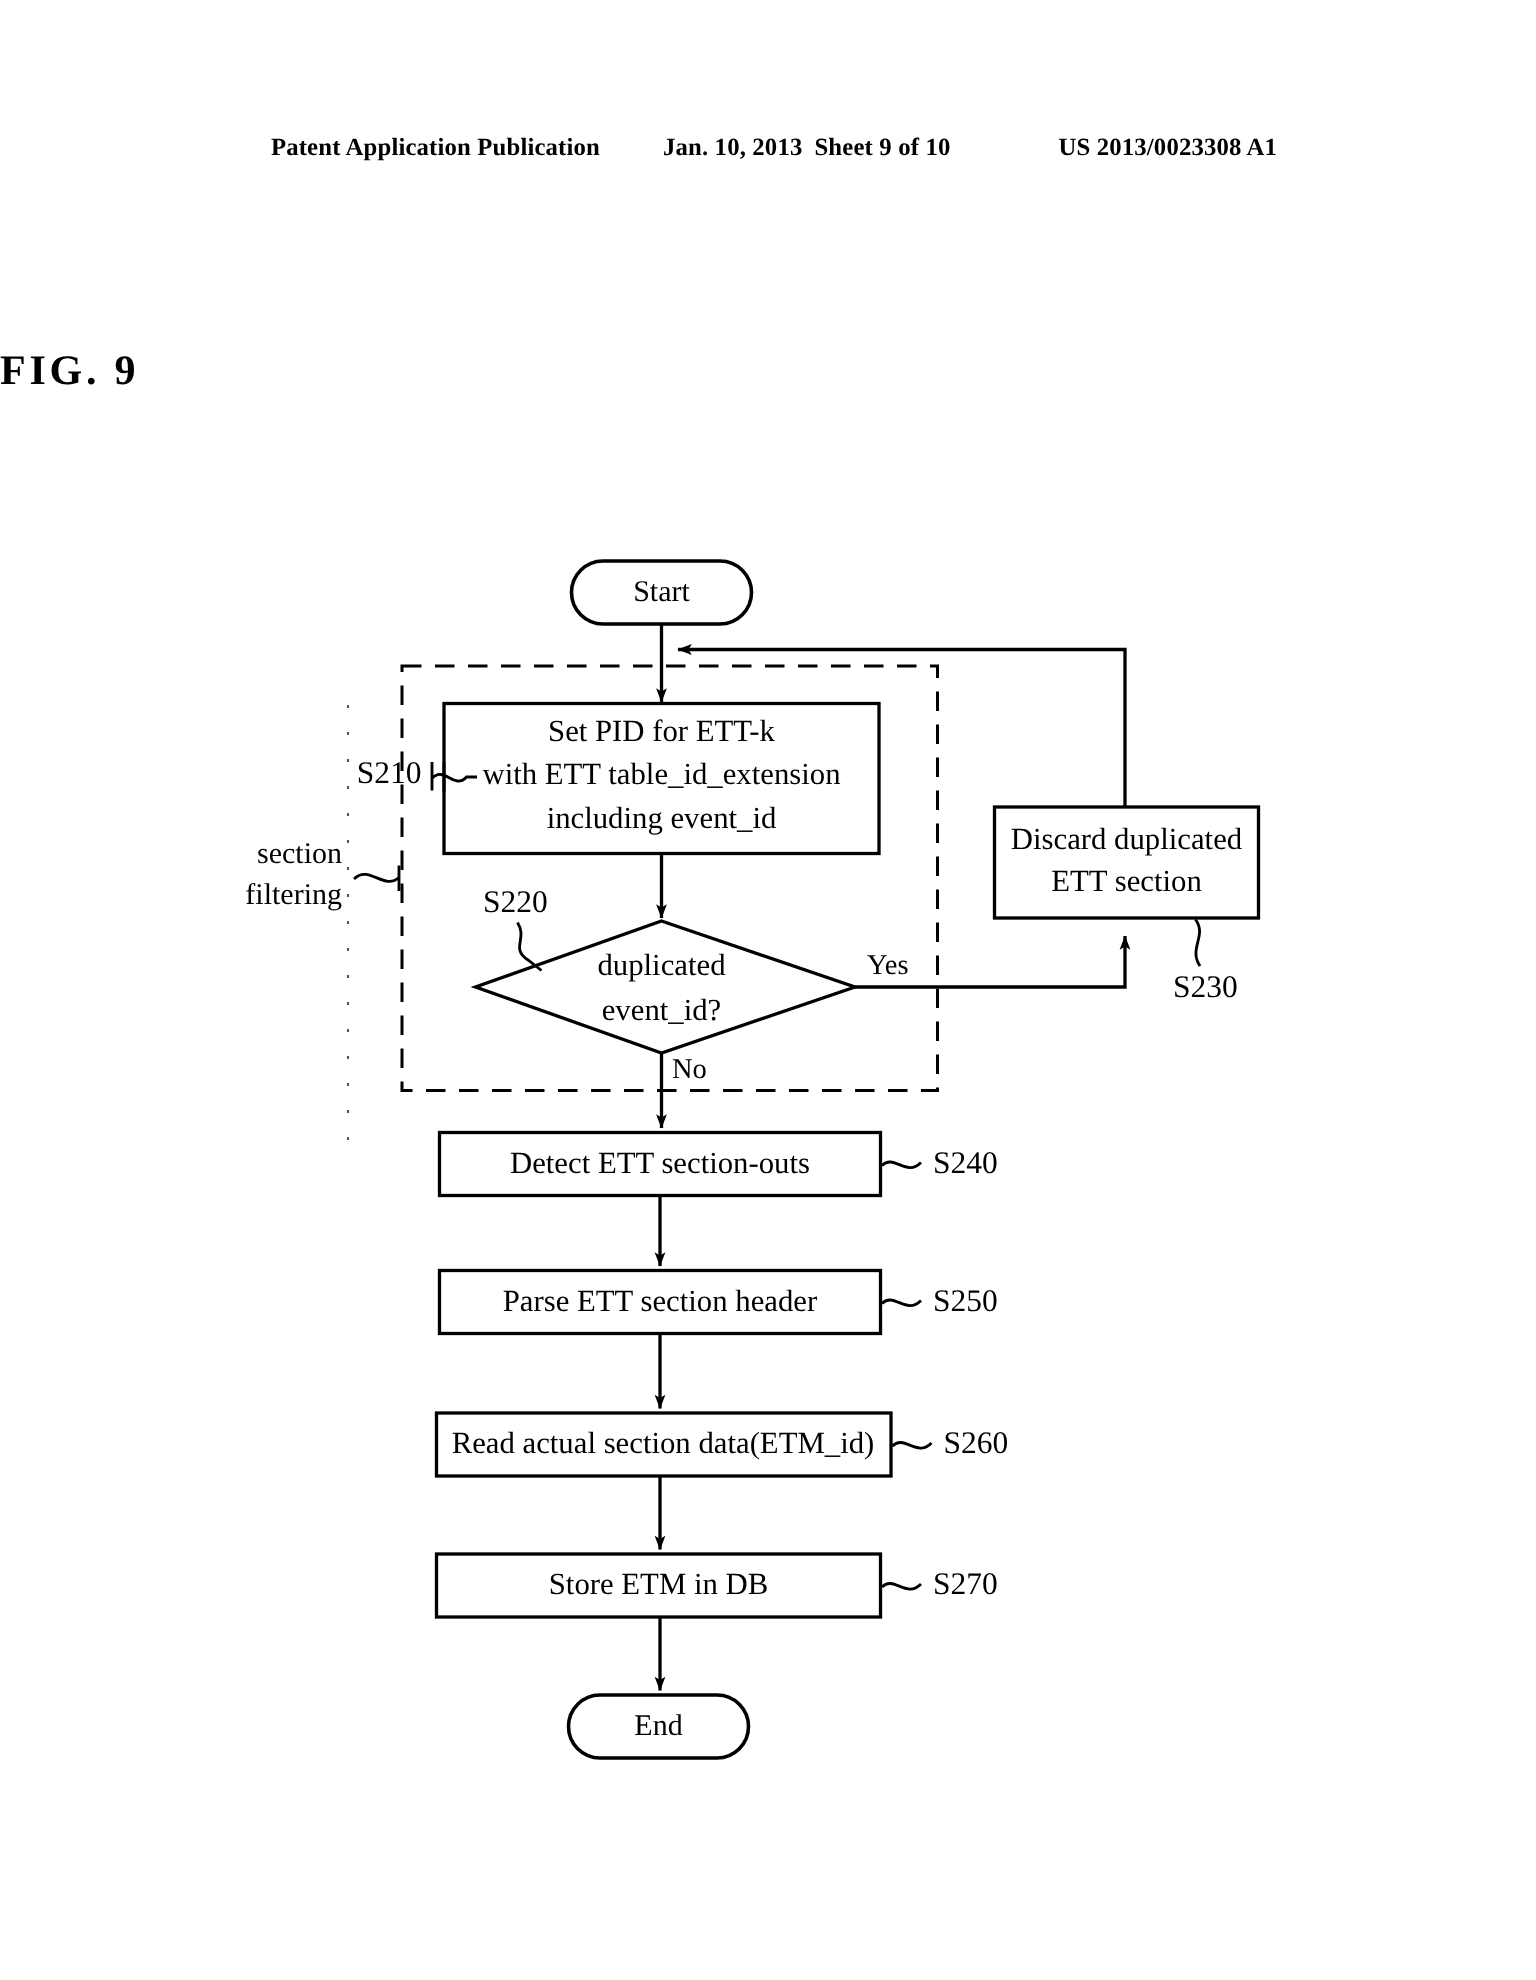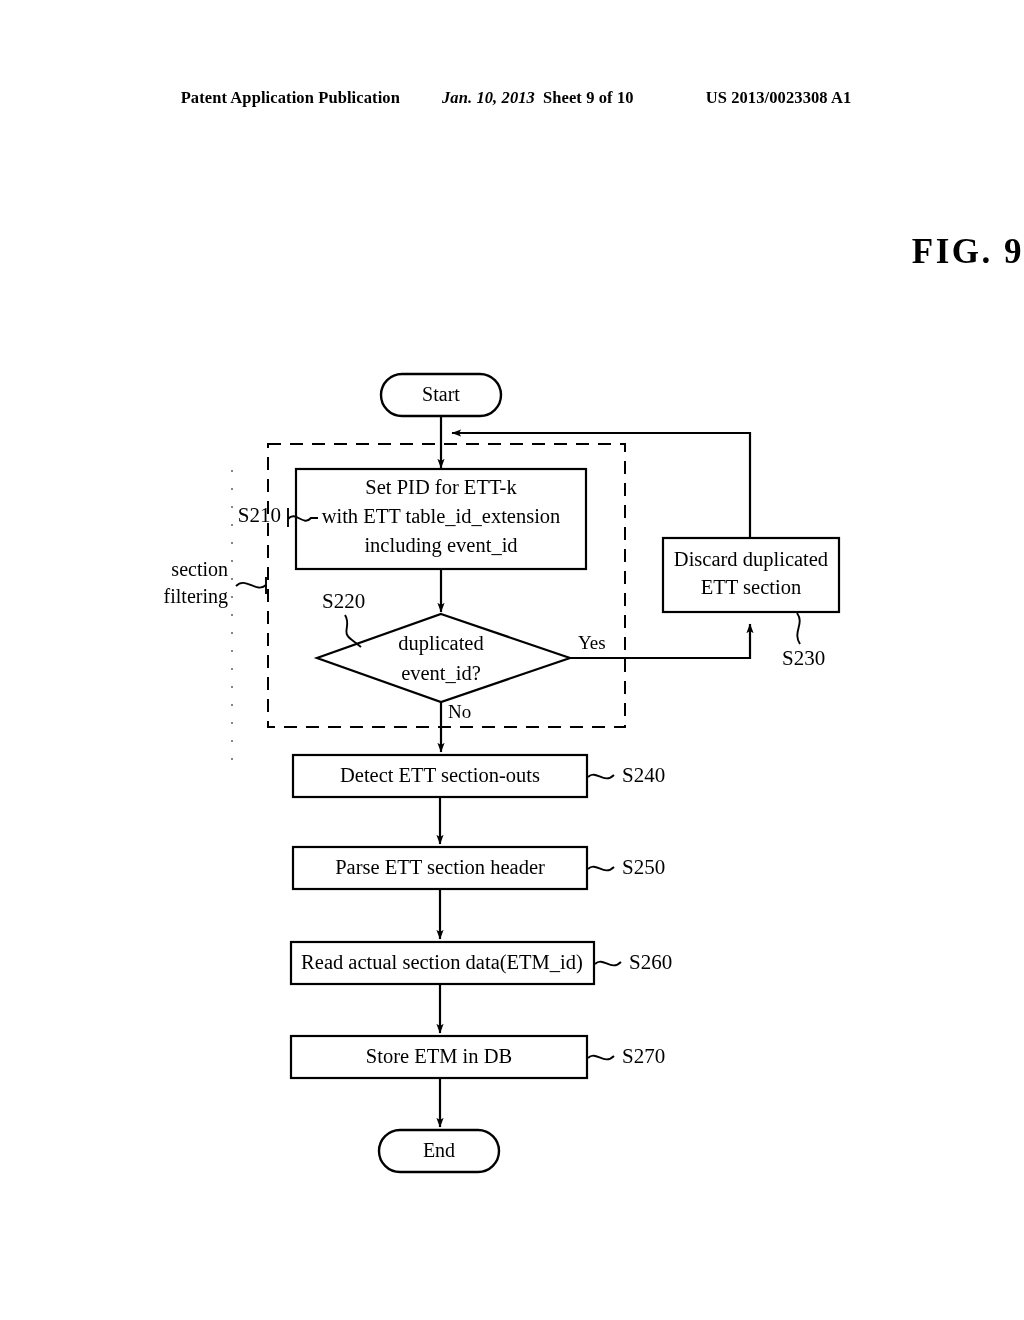--- a/index.html
+++ b/index.html
@@ -25,34 +25,34 @@
     display: flex;
     justify-content: center;
     align-items: baseline;
     font-family: "Liberation Serif", "DejaVu Serif", serif;
     font-weight: bold;
     font-size: 16.5px;
     letter-spacing: 0.1px;
     white-space: nowrap;
   }
   .page-header .hdr-pub { margin-right: 42px; }
-  .page-header .hdr-date { margin-right: 8px; font-style: italic; }
+  .page-header .hdr-date { margin-right: 8px; }
   .page-header .hdr-sheet { margin-right: 72px; }
   .page-header .hdr-patno { }
 
   
   .fig-title {
     position: absolute;
     top: 232px;
     left: 0;
     width: 1024px;
-    text-align: right;
+    text-align: left;
     font-family: "Liberation Serif", "DejaVu Serif", serif;
     font-weight: bold;
-    font-size: 35px;
+    font-size: 28px;
     letter-spacing: 2.5px;
   }
 
   
   #flow-svg {
     position: absolute;
     top: 0;
     left: 0;
     width: 1024px;
     height: 1320px;

